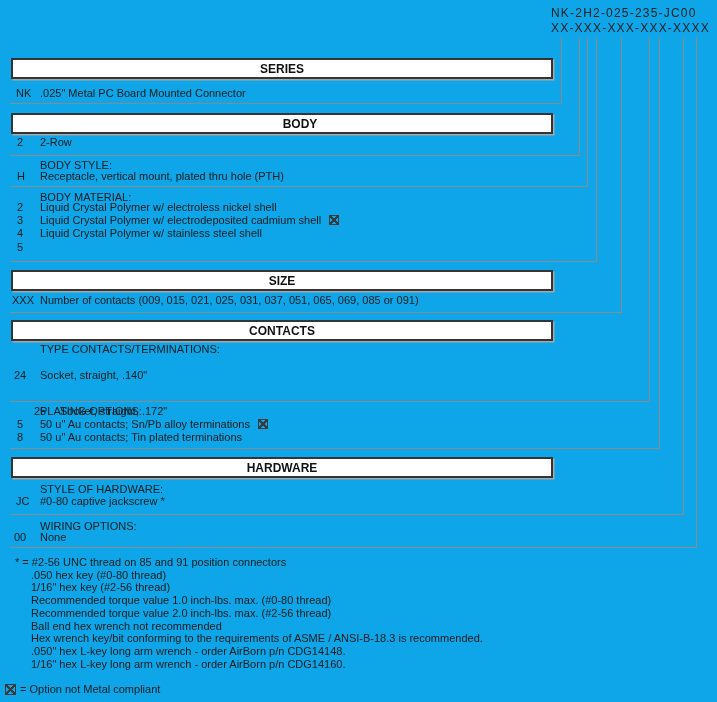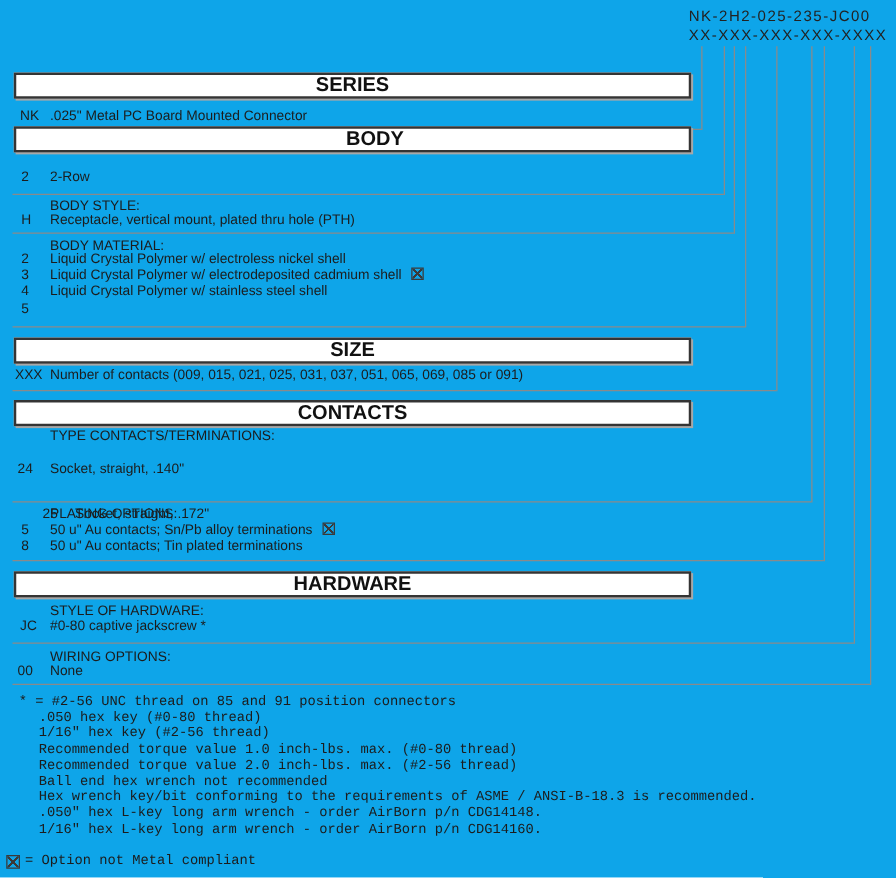--- a/index.html
+++ b/index.html
@@ -12,27 +12,27 @@
     position:absolute;left:551px;white-space:nowrap;
     font-size:12px;letter-spacing:1.2px;line-height:14px;color:#222;
   }
   .vl{position:absolute;width:1px;background:#8a8a8a;top:37px;}
   .hl{position:absolute;height:1px;background:#8a8a8a;left:10px;}
   .secbox{
     position:absolute;left:11px;width:542px;height:21px;box-sizing:border-box;
     border:2px solid #343434;background:#fff;box-shadow:1.5px 1.5px 0 #a8a8a8;
     display:flex;align-items:center;justify-content:center;
   }
-  .sectitle{font-weight:bold;font-size:16px;color:#111;}
+  .sectitle{font-weight:bold;font-size:12px;color:#111;}
   .row{position:absolute;left:0;width:560px;height:13px;line-height:13px;white-space:nowrap;}
   .code{position:absolute;left:17px;top:0;}
   .c12{left:12px;} .c14{left:14px;} .c16{left:16px;}
   .desc{position:absolute;left:40px;top:0;}
   .ghead{position:absolute;left:40px;height:13px;line-height:13px;white-space:nowrap;}
-  .fnote{position:absolute;height:13px;line-height:13px;white-space:nowrap;font-family:Liberation Mono, monospace;}
+  .fnote{position:absolute;height:13px;line-height:13px;white-space:nowrap;}
   .nrx{
     display:inline-block;width:8px;height:8px;border:1px solid #3a3a3a;margin-left:8px;
     vertical-align:-1px;
     background:
       linear-gradient(45deg,transparent 43%,#3a3a3a 43%,#3a3a3a 57%,transparent 57%),
       linear-gradient(135deg,transparent 43%,#3a3a3a 43%,#3a3a3a 57%,transparent 57%);
   }
   .nrx-leg{
     position:absolute;left:5px;top:1px;width:9px;height:9px;border:1px solid #3a3a3a;
     background:
@@ -69,21 +69,21 @@
   <div class="hl" style="top:547px;width:686px;"></div>
 
   <div class="secbox" style="top:58px;">
     <span class="sectitle">SERIES</span>
   </div>
   <div class="row" style="top:87px;">
     <span class="code c16">NK</span>
     <span class="desc">.025" Metal PC Board Mounted Connector</span>
   </div>
 
-  <div class="secbox" style="top:101px;padding-left:36px;">
+  <div class="secbox" style="top:113px;padding-left:36px;">
     <span class="sectitle">BODY</span>
   </div>
   <div class="row" style="top:136px;">
     <span class="code">2</span>
     <span class="desc">2-Row</span>
   </div>
 
   <div class="ghead" style="top:159px;">BODY STYLE:</div>
   <div class="row" style="top:170px;">
     <span class="code">H</span>

